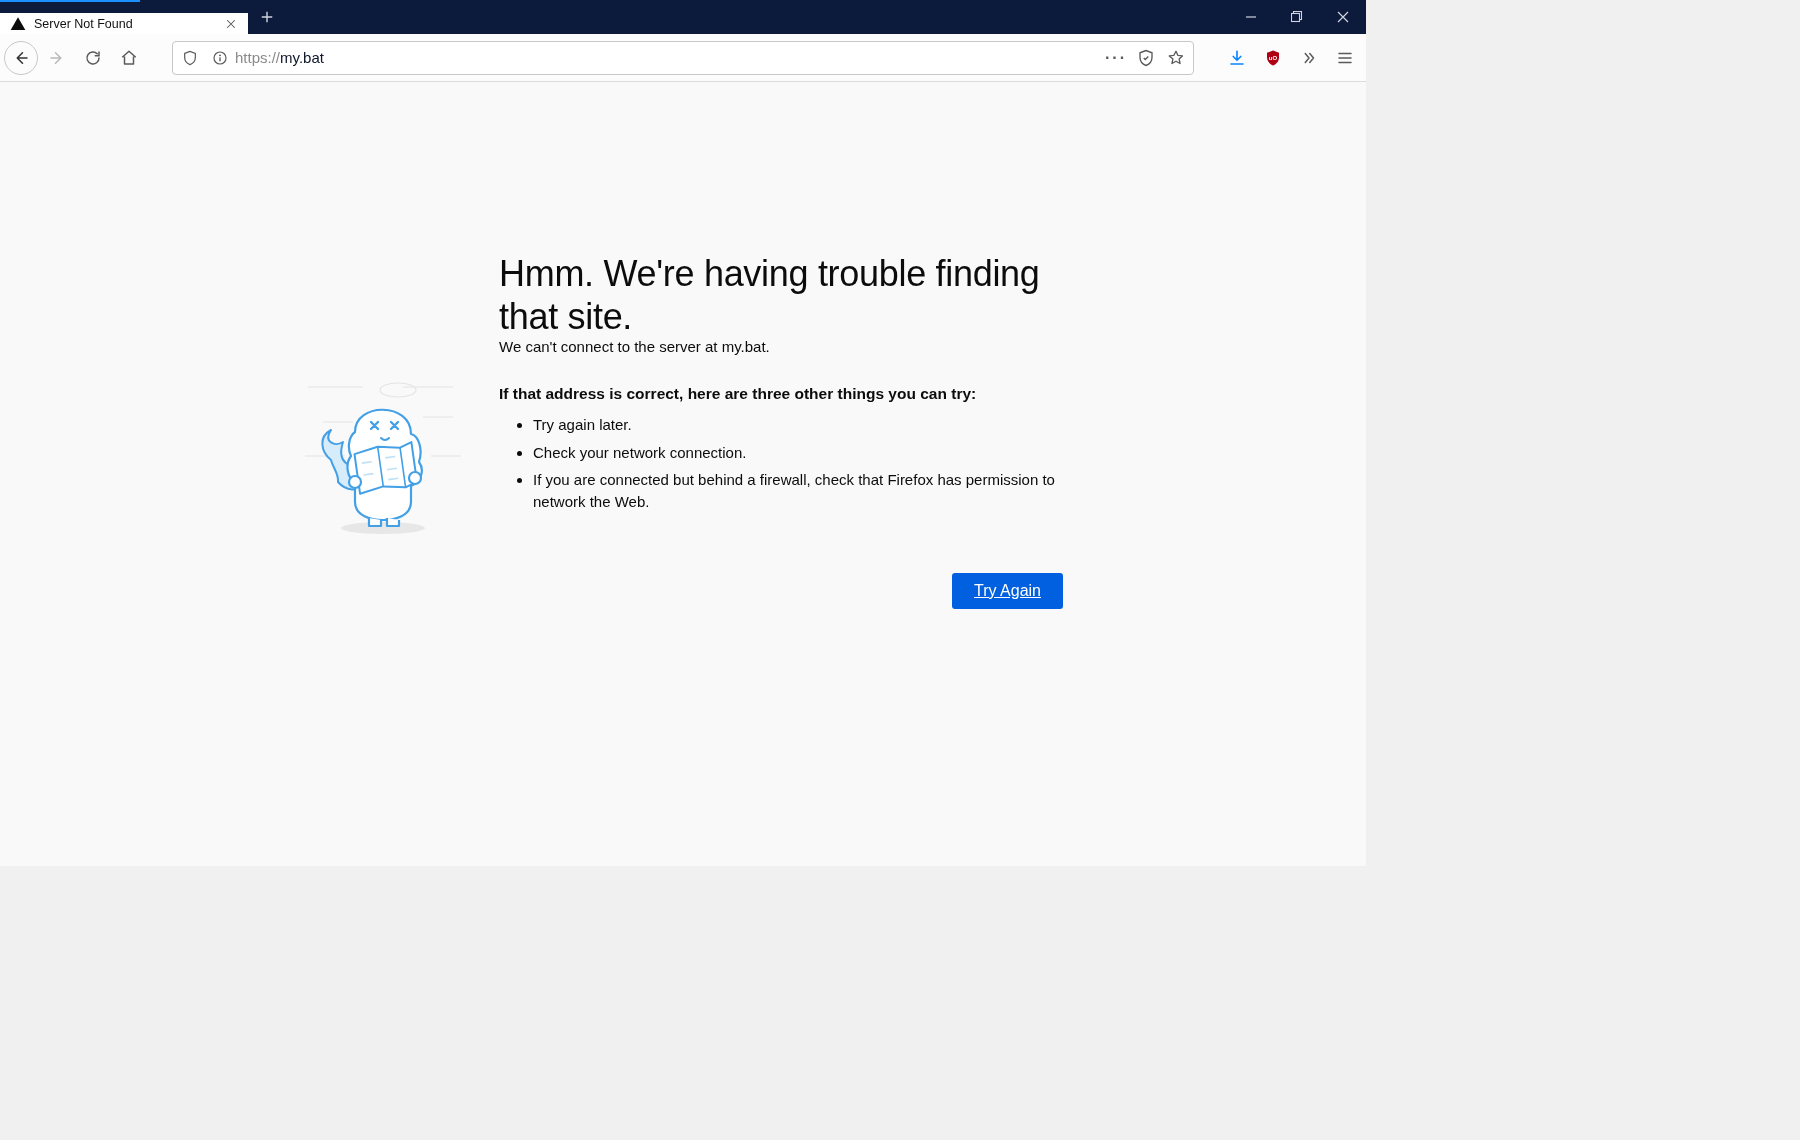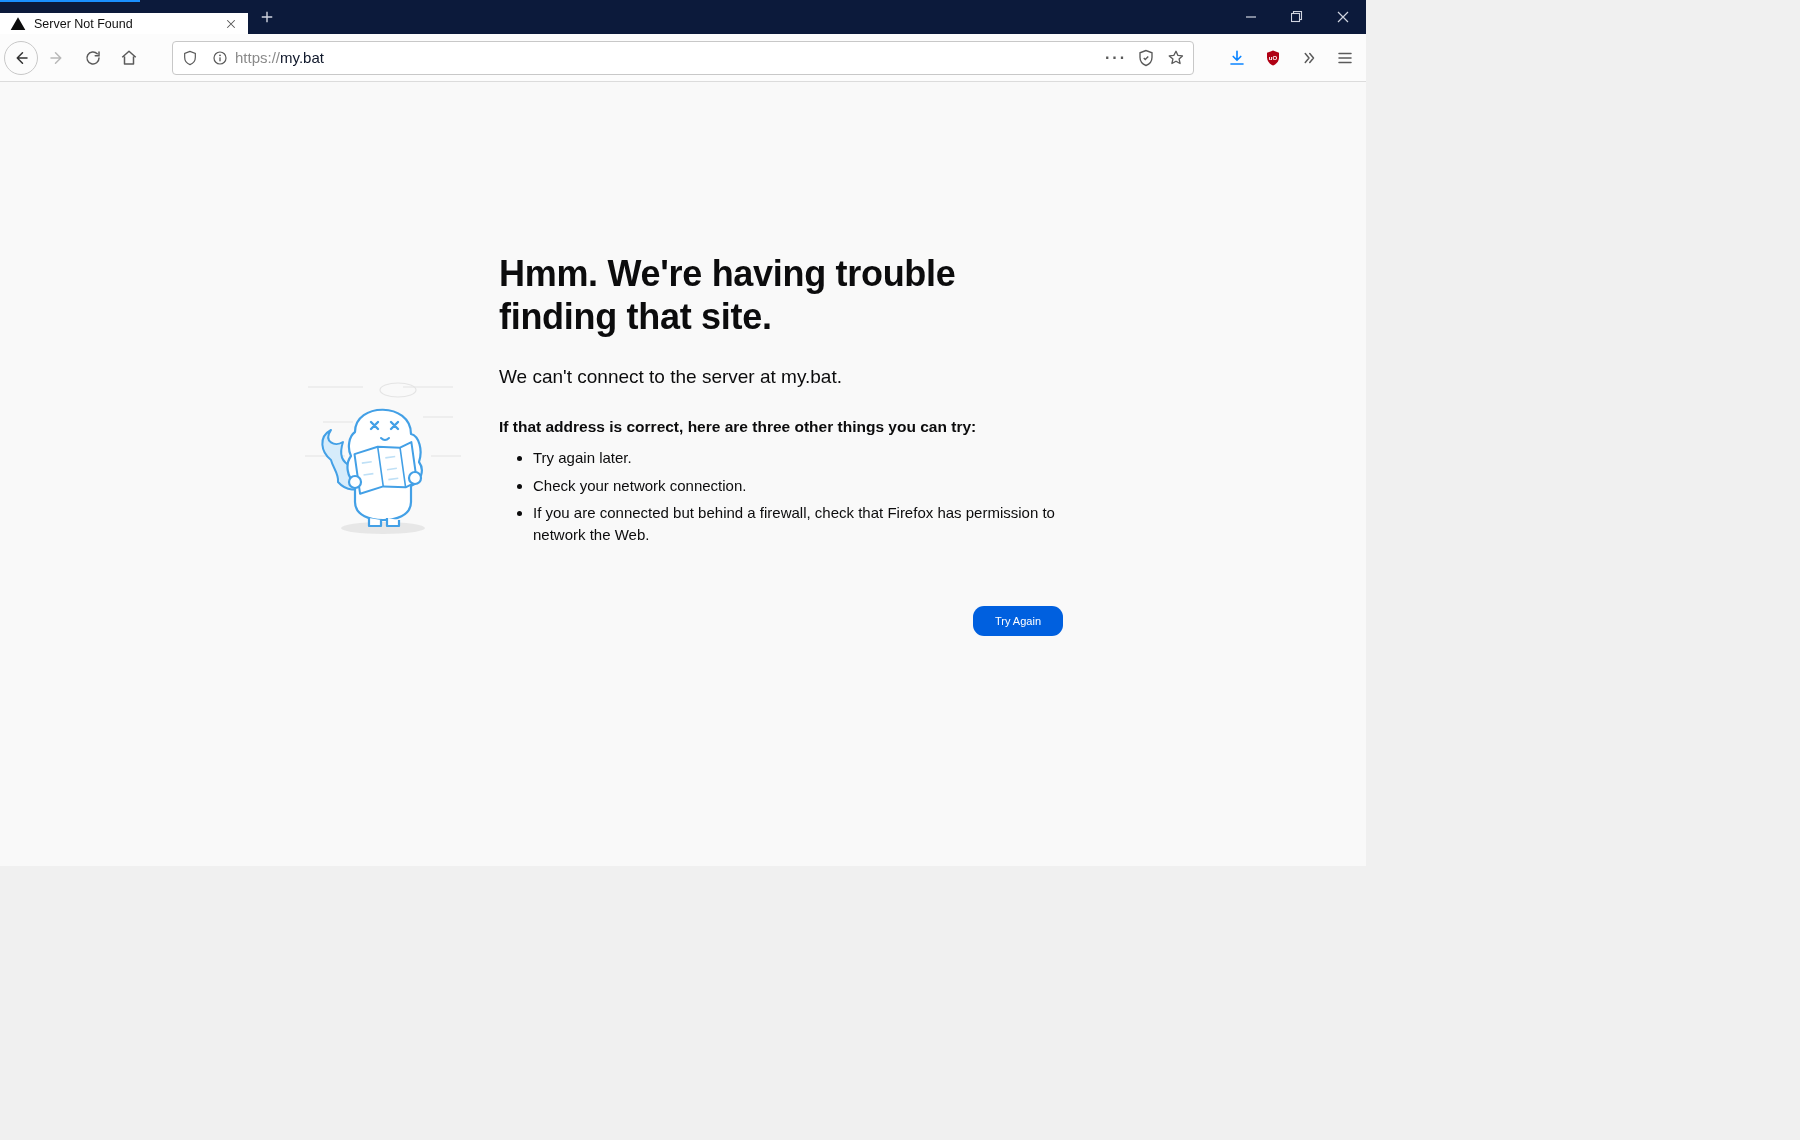--- a/index.html
+++ b/index.html
@@ -29,27 +29,27 @@
   .urlbar .host { color: #0f172a; }
   .urlbar .dots { color: #5a5a5a; font-weight: bold; letter-spacing: 2px; padding: 0 6px; }
   .page-action { width: 30px; height: 30px; display:flex; align-items:center; justify-content:center; color:#5a5a5a; }
   .toolbar .ext-btn { width: 34px; height: 34px; display: flex; align-items: center; justify-content: center; }
 
   
   .content { background: #f9f9f9; height: calc(866px - 34px - 48px); padding-top: 170px; display:flex; justify-content:center; }
   .error-box { width: 760px; display:flex; gap: 36px; }
   .illus-col { width:160px; padding-top: 130px; display:flex; justify-content:center; }
   .text-col { flex:1; color:#0c0c0d; }
-  .text-col h1 { font-size: 36px; font-weight: 700; line-height: 1.2; letter-spacing: -0.3px; margin-bottom: 28px; }
-  .text-col .subtitle { font-size: 19px; margin-bottom: 28px; }
+  .text-col h1 { font-size: 36px; font-weight: 400; line-height: 1.2; letter-spacing: -0.3px; }
+  .text-col .subtitle { font-size: 15px; margin-bottom: 28px; }
   .text-col .bold-lead { font-size: 15.5px; font-weight: 700; margin-bottom: 8px; line-height:1.45; }
   .text-col ul { list-style: disc; padding-left: 34px; font-size:15px; }
   .text-col ul li { margin-bottom: 6px; line-height:1.45; }
   .try-again-row { display:flex; justify-content:flex-end; margin-top: 60px; }
-  .try-again-btn { background:#0060df; color:#fff; border:none; font-size:11px; padding: 9px 22px; border-radius:11px; cursor:pointer; }
+  .try-again-btn { background:#0060df; color:#fff; border:none; font-size:16px; padding: 9px 22px; border-radius:3px; cursor:pointer;text-decoration:underline; }
 
   svg { display:block; }
 </style>
 </head>
 <body>
 
 <div class="tab-strip">
   <div class="load-line"></div>
 
   <div class="tab active">

